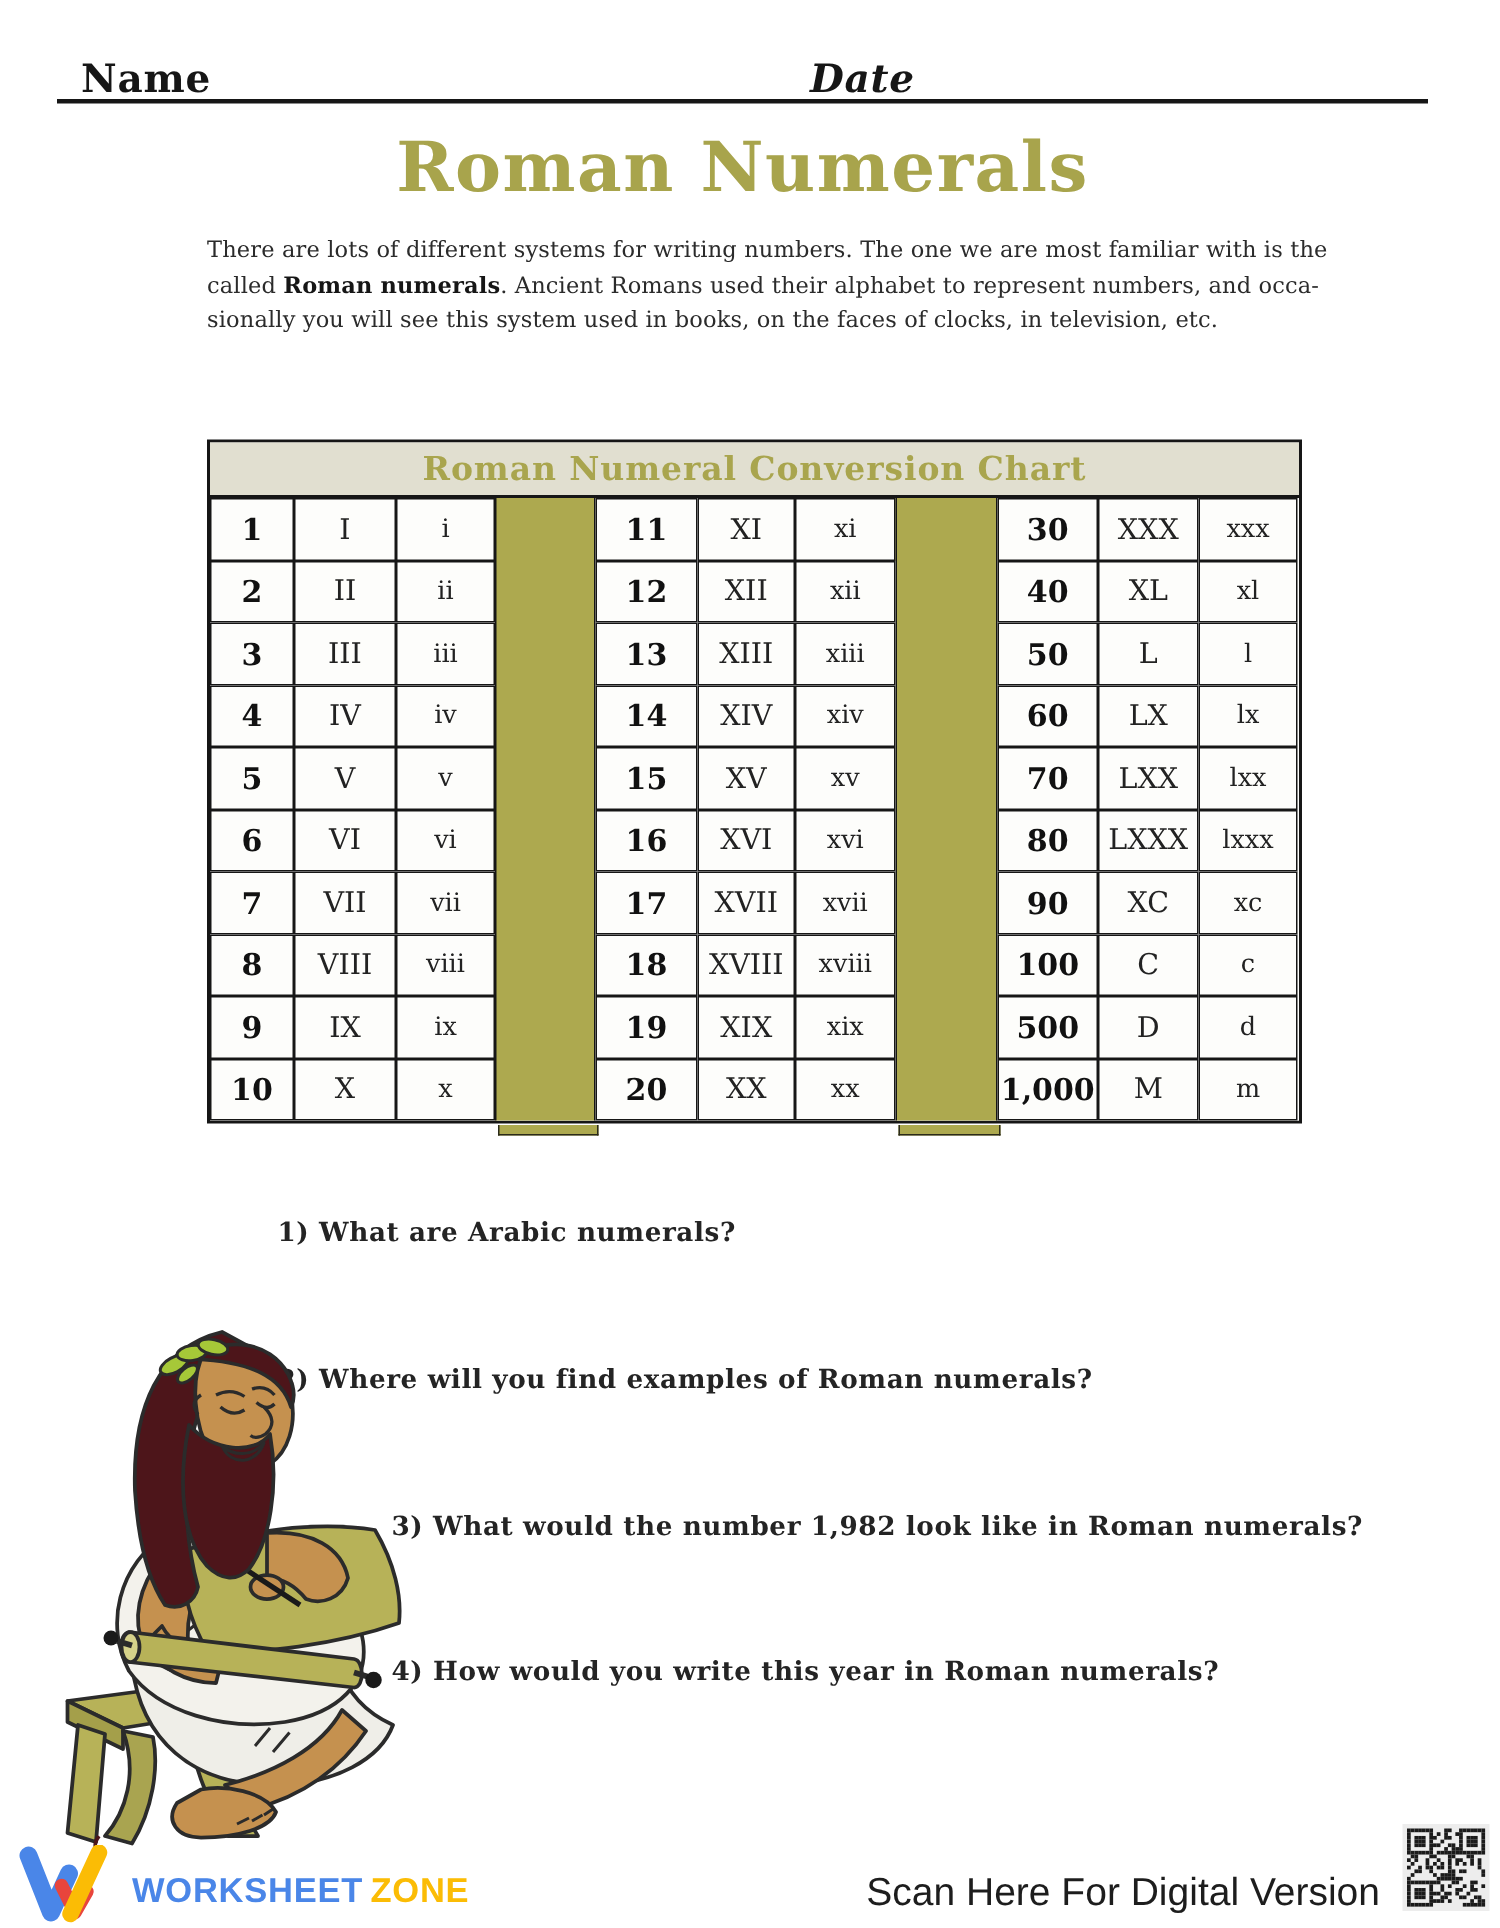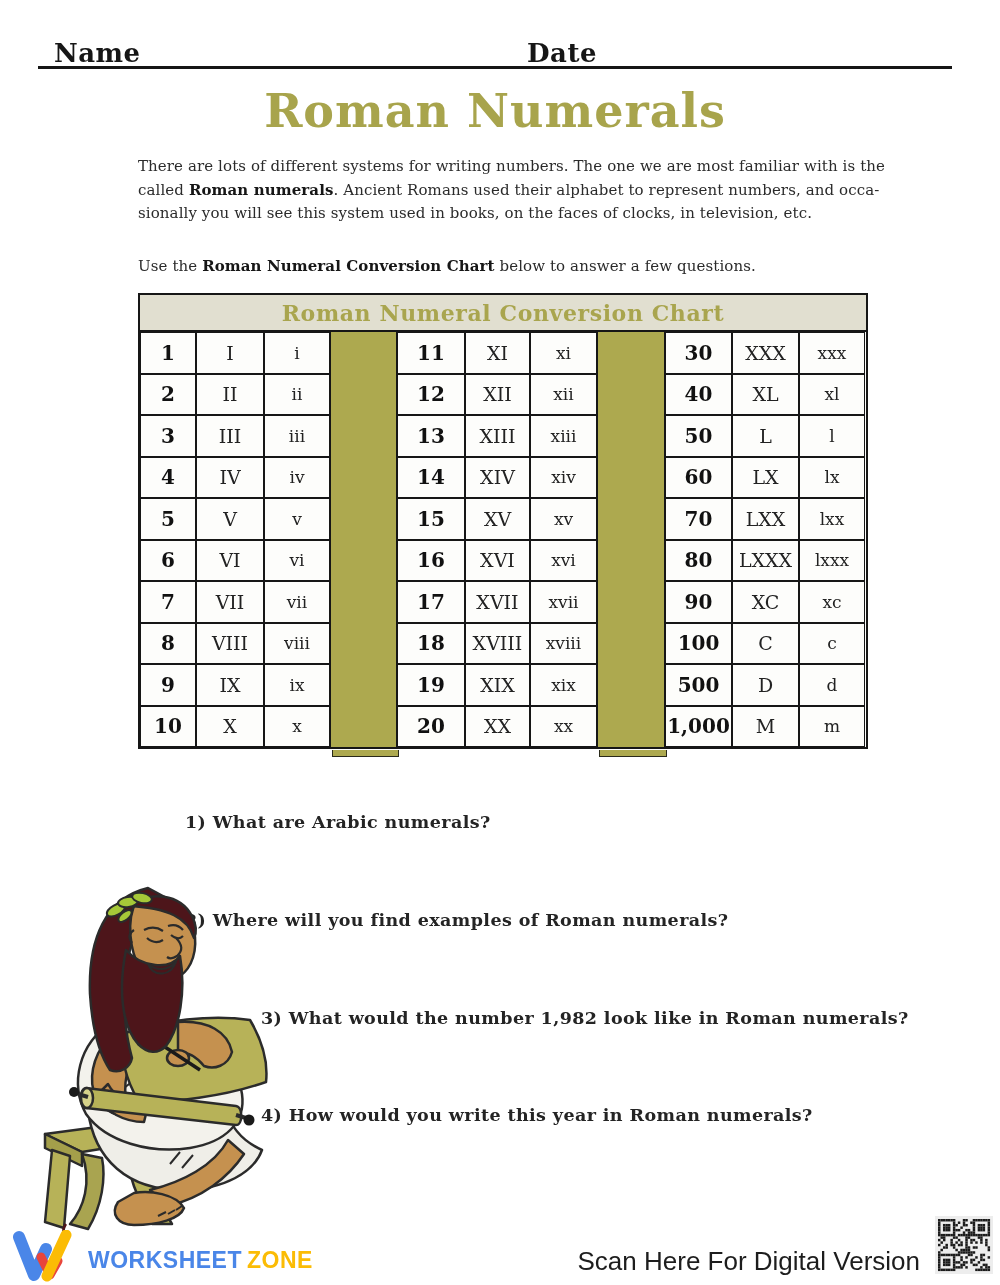--- a/index.html
+++ b/index.html
@@ -9,21 +9,21 @@
     width: 1000px;
     height: 1285px;
     background: #ffffff;
     font-family: "DejaVu Serif", serif;
     color: #1f1f1f;
     overflow: hidden;
   }
   
   .hdr-label { position: absolute; top: 38px; font-size: 26px; font-weight: bold; color: #161616; letter-spacing: 0.5px; }
   .hdr-name { left: 54px; }
-  .hdr-date { left: 527px; }
+  .hdr-date { left: 540px; font-style: italic; }
   .hdr-rule { position: absolute; left: 38px; top: 66px; width: 914px; height: 2.5px; background: #161616; }
   
   .page-title {
     position: absolute; left: 0; top: 84px; width: 990px;
     text-align: center; font-size: 46px; font-weight: bold;
     color: #a8a44c; letter-spacing: 1px;
   }
   
   .intro { position: absolute; left: 138px; top: 155px; width: 740px; }
   .pline { font-size: 15px; line-height: 23.7px; white-space: nowrap; color: #2b2b2b; letter-spacing: 0.1px; }
@@ -84,21 +84,20 @@
   <div class="hdr-label hdr-date">Date</div>
   <div class="hdr-rule"></div>
 
   <div class="page-title">Roman Numerals</div>
 
   <div class="intro">
       <div class="pline"><span>There are lots of different systems for writing numbers. The one we are most familiar with is the</span></div>
       <div class="pline"><span>called </span><span class="b">Roman numerals</span><span>. Ancient Romans used their alphabet to represent numbers, and occa-</span></div>
       <div class="pline"><span>sionally you will see this system used in books, on the faces of clocks, in television, etc.</span></div>
     </div>
-  <div class="chart-line"><span>Use the </span><span class="b">Roman Numeral Conversion Chart</span><span> below to answer a few questions.</span></div>
 
   <div class="rn-table">
     <div class="rn-titlebar">Roman Numeral Conversion Chart</div>
     <div class="rn-body">
         <div class="rn-cell num" style="grid-area: 1 / 1;">1</div>
         <div class="rn-cell uc" style="grid-area: 1 / 2;">I</div>
         <div class="rn-cell lc" style="grid-area: 1 / 3;">i</div>
         <div class="rn-spacer" style="grid-area: 1 / 4 / span 10;"></div>
         <div class="rn-cell num" style="grid-area: 1 / 5;">11</div>
         <div class="rn-cell uc" style="grid-area: 1 / 6;">XI</div>

